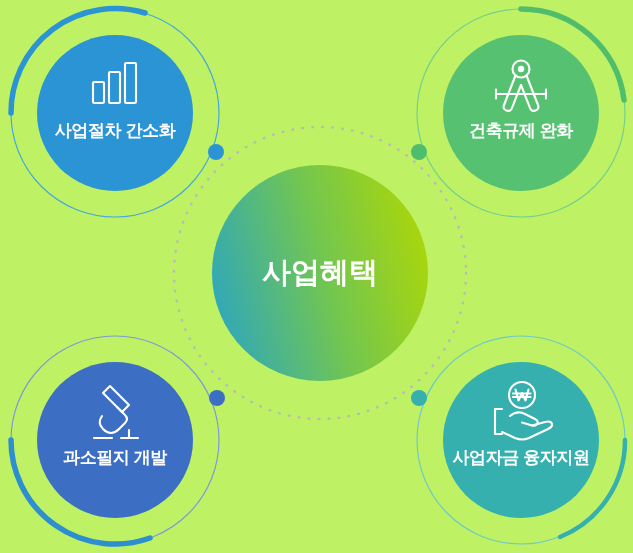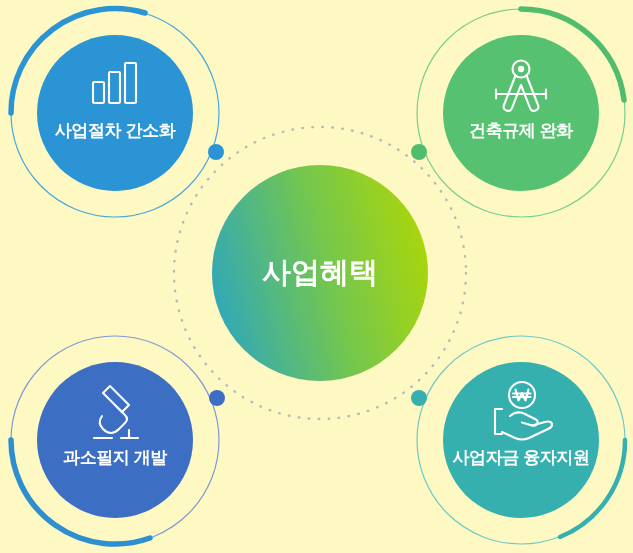--- a/index.html
+++ b/index.html
@@ -11,21 +11,21 @@
   body {
     font-family: "Liberation Sans", "DejaVu Sans", sans-serif;
     width: 633px;
     height: 553px;
     overflow: hidden;
   }
   #stage {
     position: relative;
     width: 633px;
     height: 553px;
-    background: #fef9c3;
+    background: #bef264;
   }
   #diagram-svg {
     position: absolute;
     left: 0;
     top: 0;
     width: 633px;
     height: 553px;
     display: block;
   }
   .node-label {

